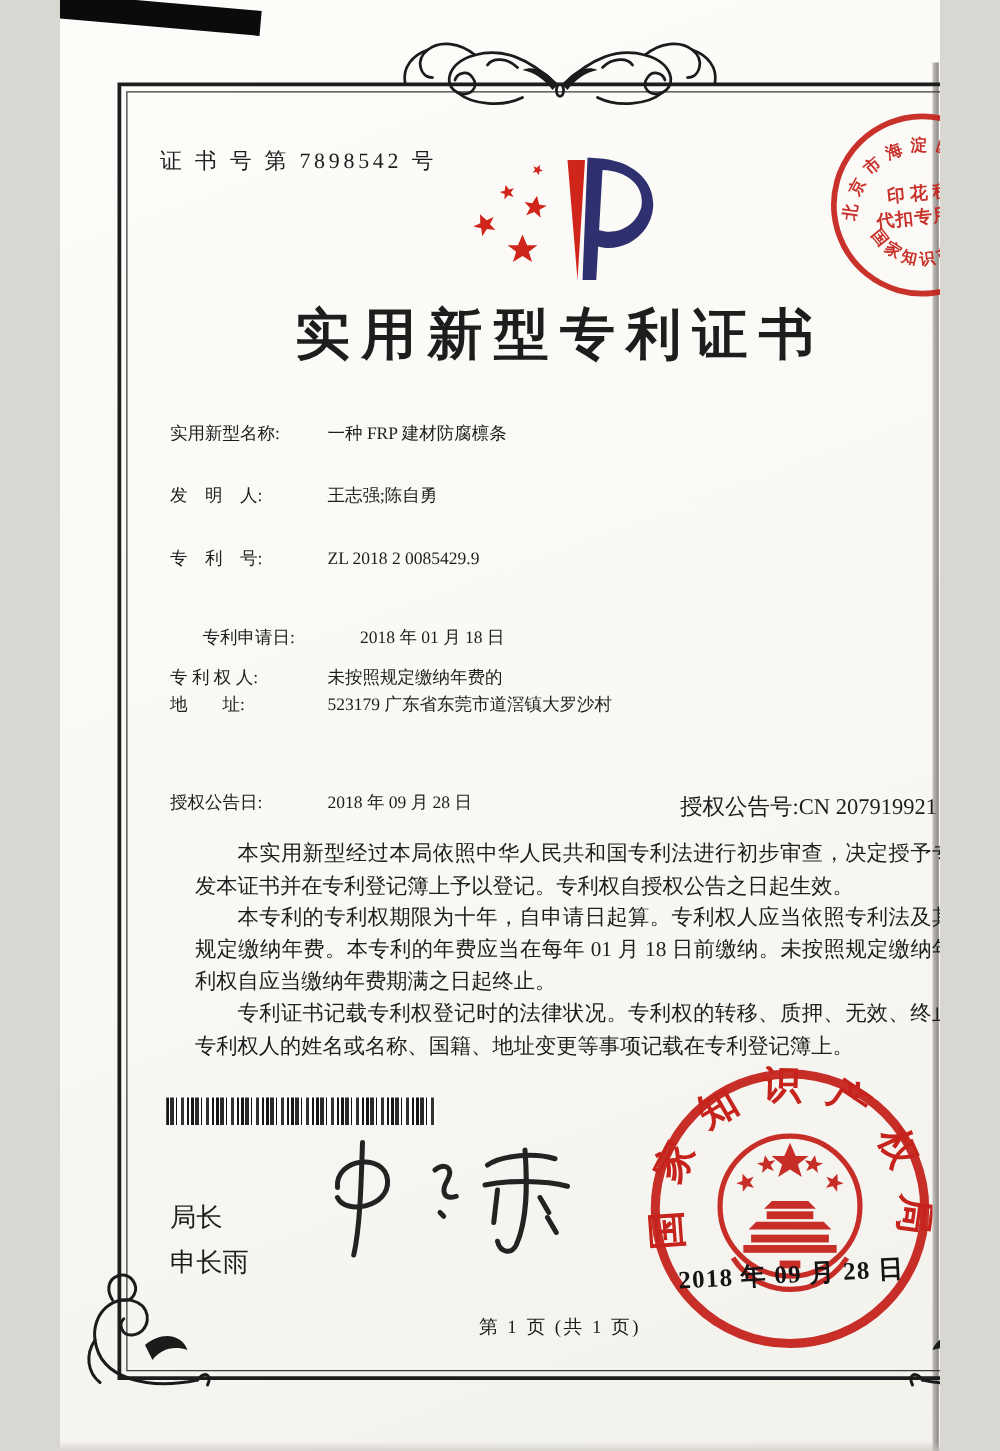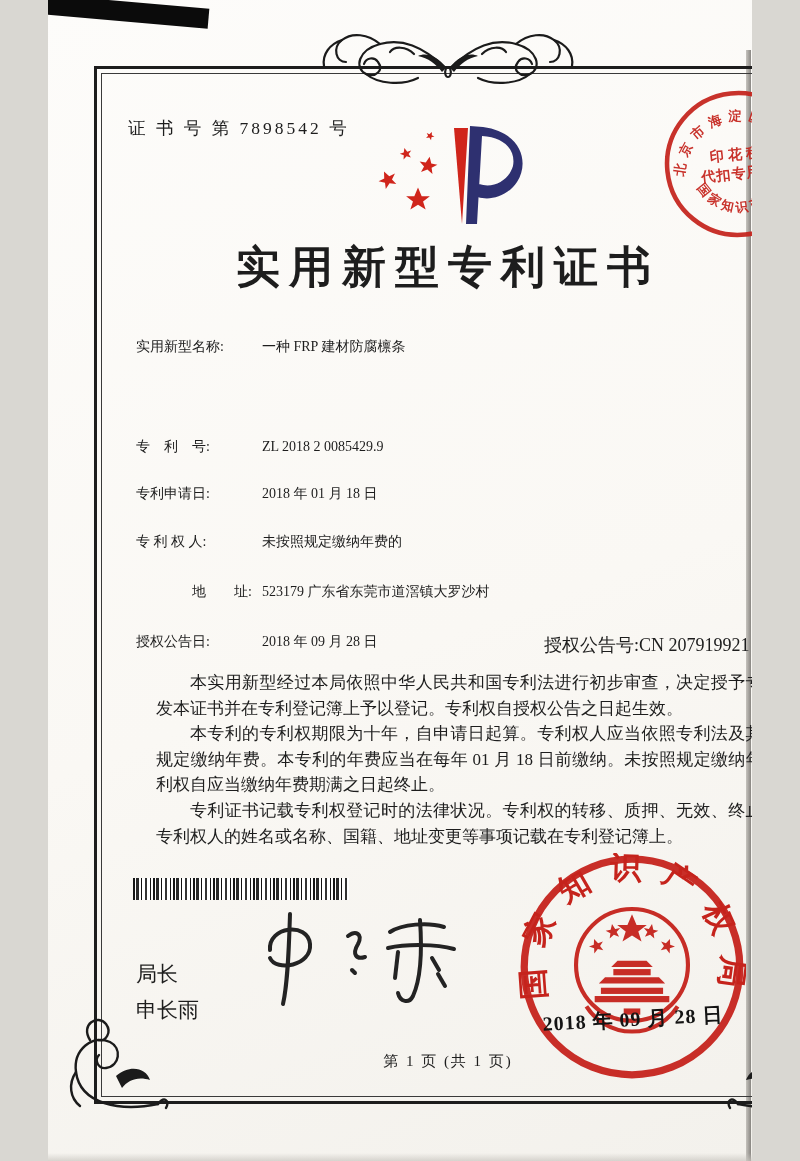--- a/index.html
+++ b/index.html
@@ -142,30 +142,33 @@
     </text>
     <text class="red-t" x="75" y="70" font-size="14" text-anchor="middle" letter-spacing="4">印花税</text>
     <text class="red-t" x="75" y="89" font-size="14" text-anchor="middle" letter-spacing="1">代扣专用章</text>
   </svg>
 
   <div class="title">实用新型专利证书</div>
 
   <div class="row" style="top:338px;">
     <span class="lbl">实用新型名称:</span><span class="val">一种 FRP 建材防腐檩条</span>
   </div>
+  <div class="row" style="top:388px;">
+    <span class="lbl">发　明　人:</span><span class="val">王志强;陈自勇</span>
+  </div>
   <div class="row" style="top:438px;">
     <span class="lbl">专　利　号:</span><span class="val">ZL 2018 2 0085429.9</span>
   </div>
-  <div class="row" style="top:485px;">
+  <div class="row" style="top:501px;margin-left:26px;">
     <span class="lbl">专利申请日:</span><span class="val">2018 年 01 月 18 日</span>
   </div>
   <div class="row" style="top:533px;">
     <span class="lbl">专 利 权 人:</span><span class="val">未按照规定缴纳年费的</span>
   </div>
-  <div class="row" style="top:583px;text-align:right;">
+  <div class="row" style="top:555px;">
     <span class="lbl">地　　址:</span><span class="val">523179 广东省东莞市道滘镇大罗沙村</span>
   </div>
   <div class="row" style="top:633px;">
     <span class="lbl">授权公告日:</span><span class="val">2018 年 09 月 28 日</span>
   </div>
   <div class="row-grant-no" style="top:633px;margin-left:44px;">
     <span class="lbl">授权公告号:</span><span class="val">CN 207919921 U</span>
   </div>
 
   <div class="paras">

